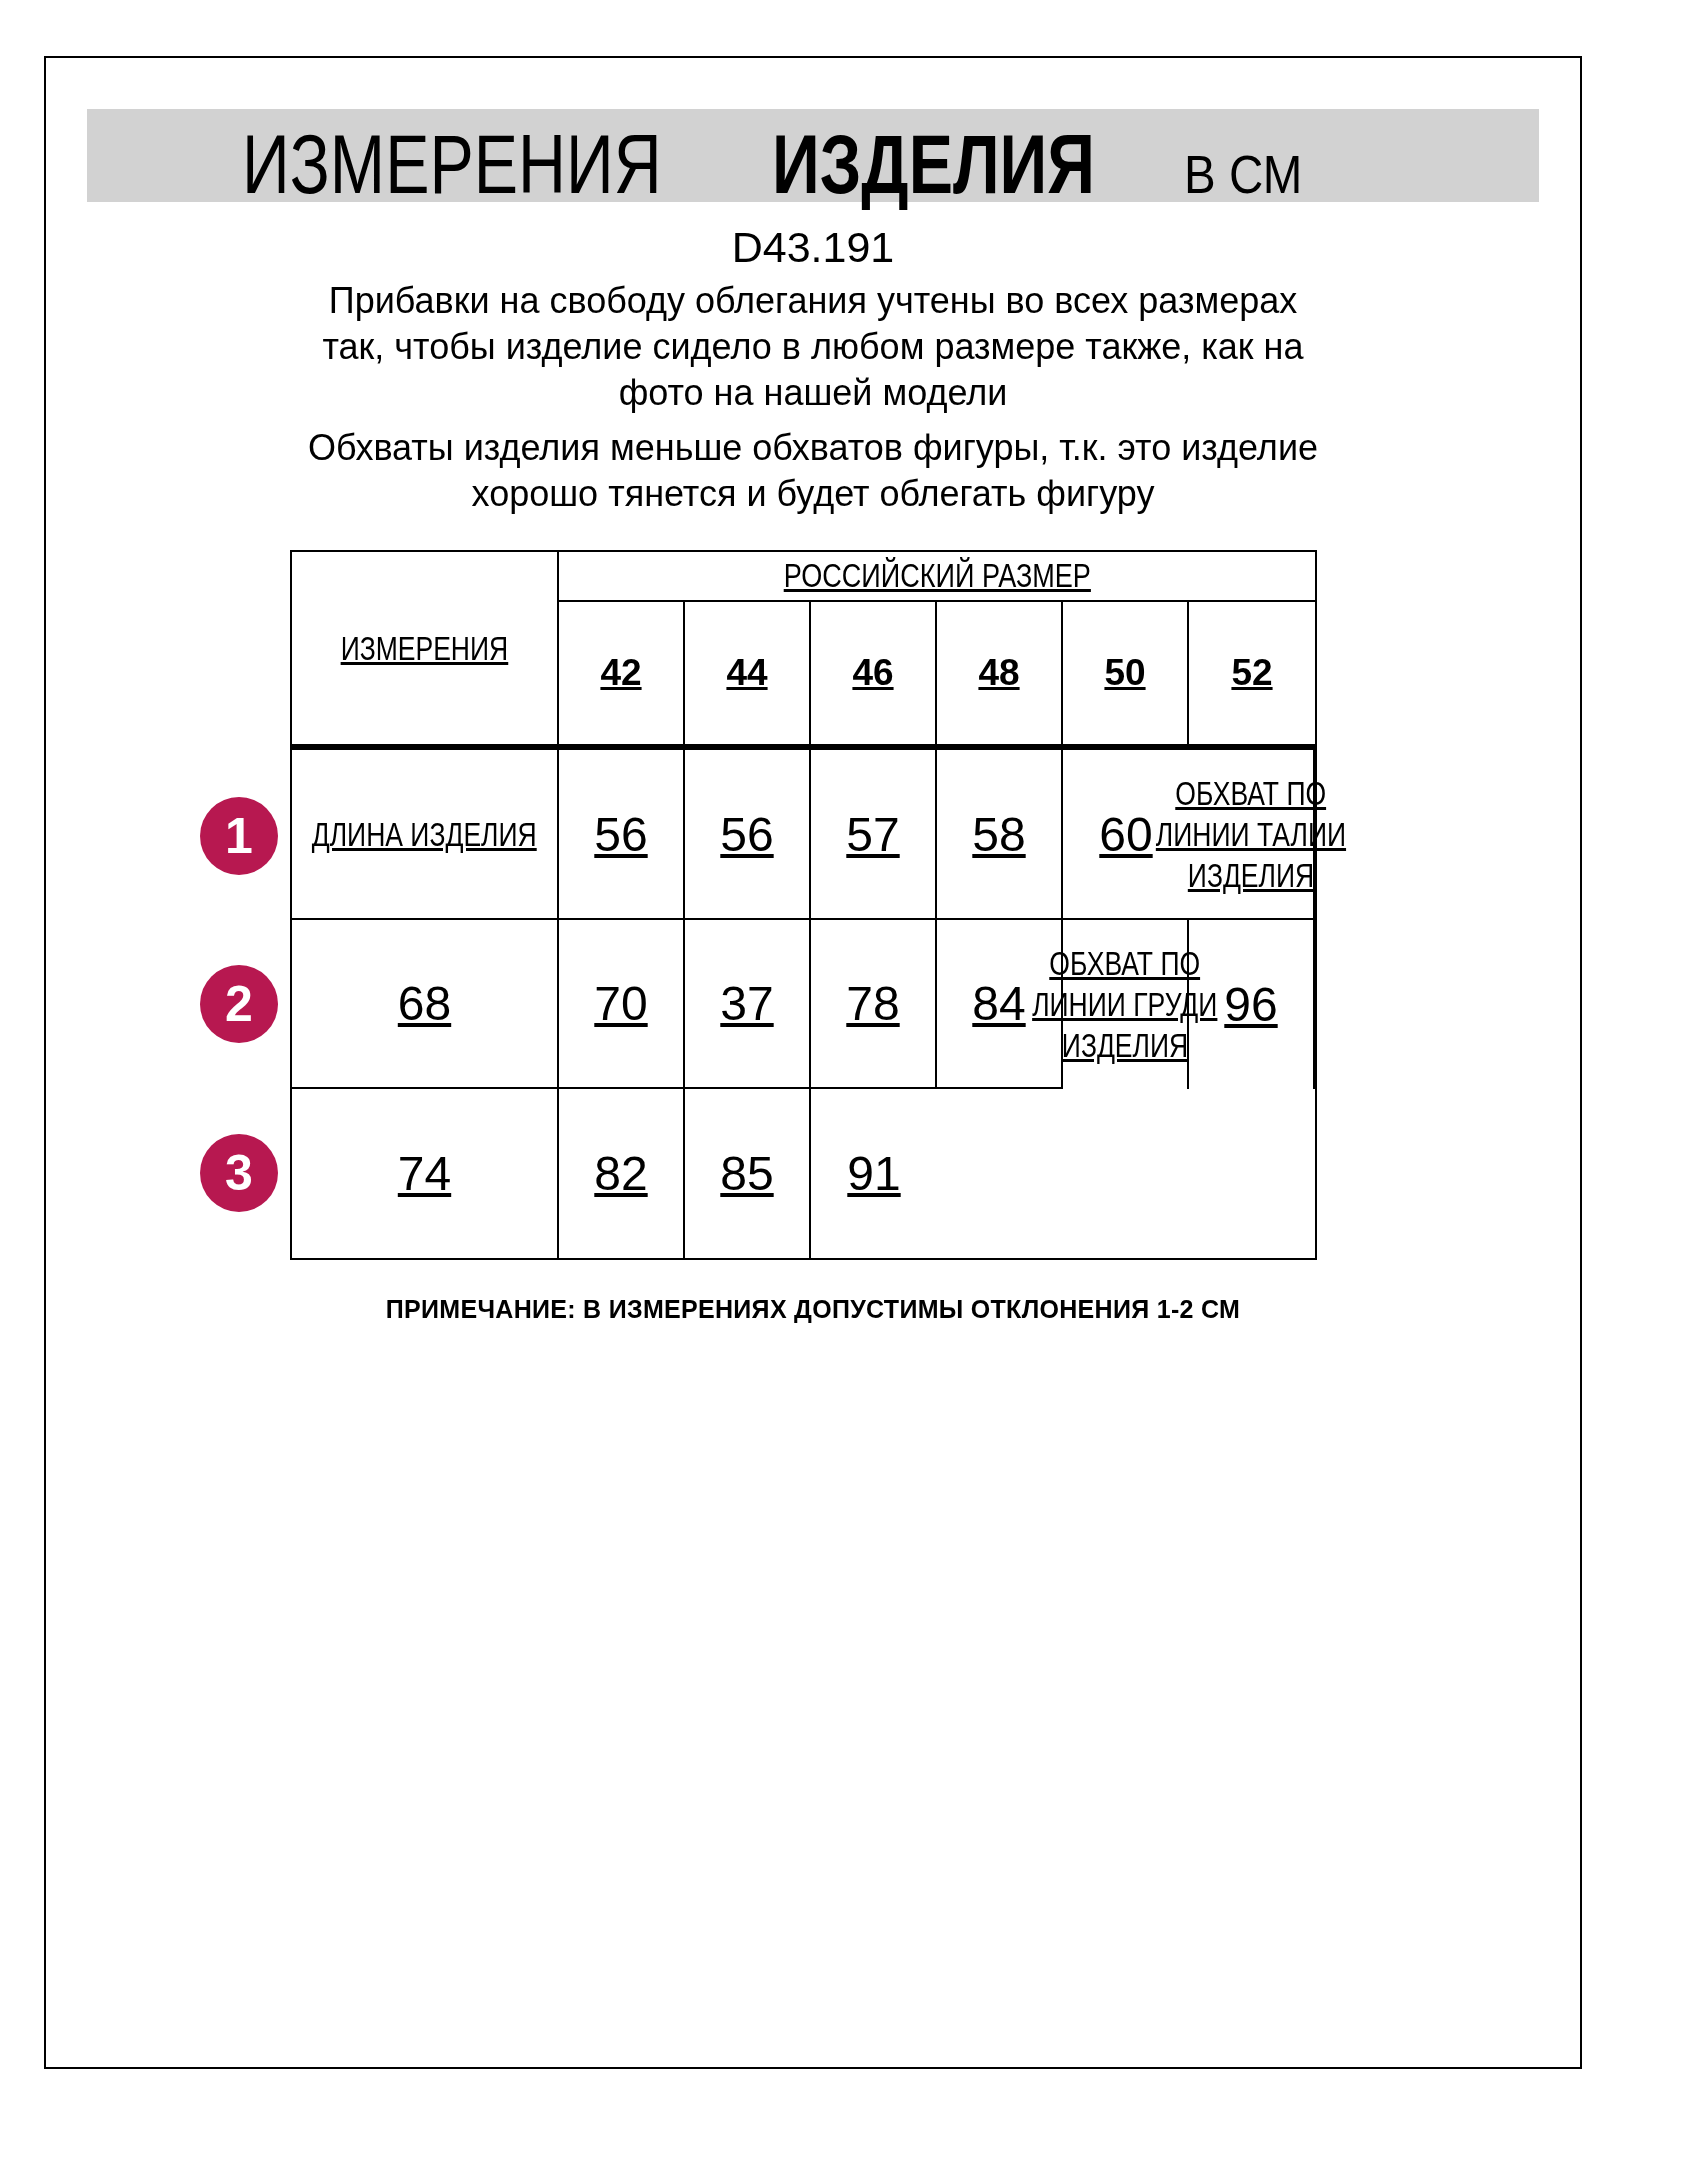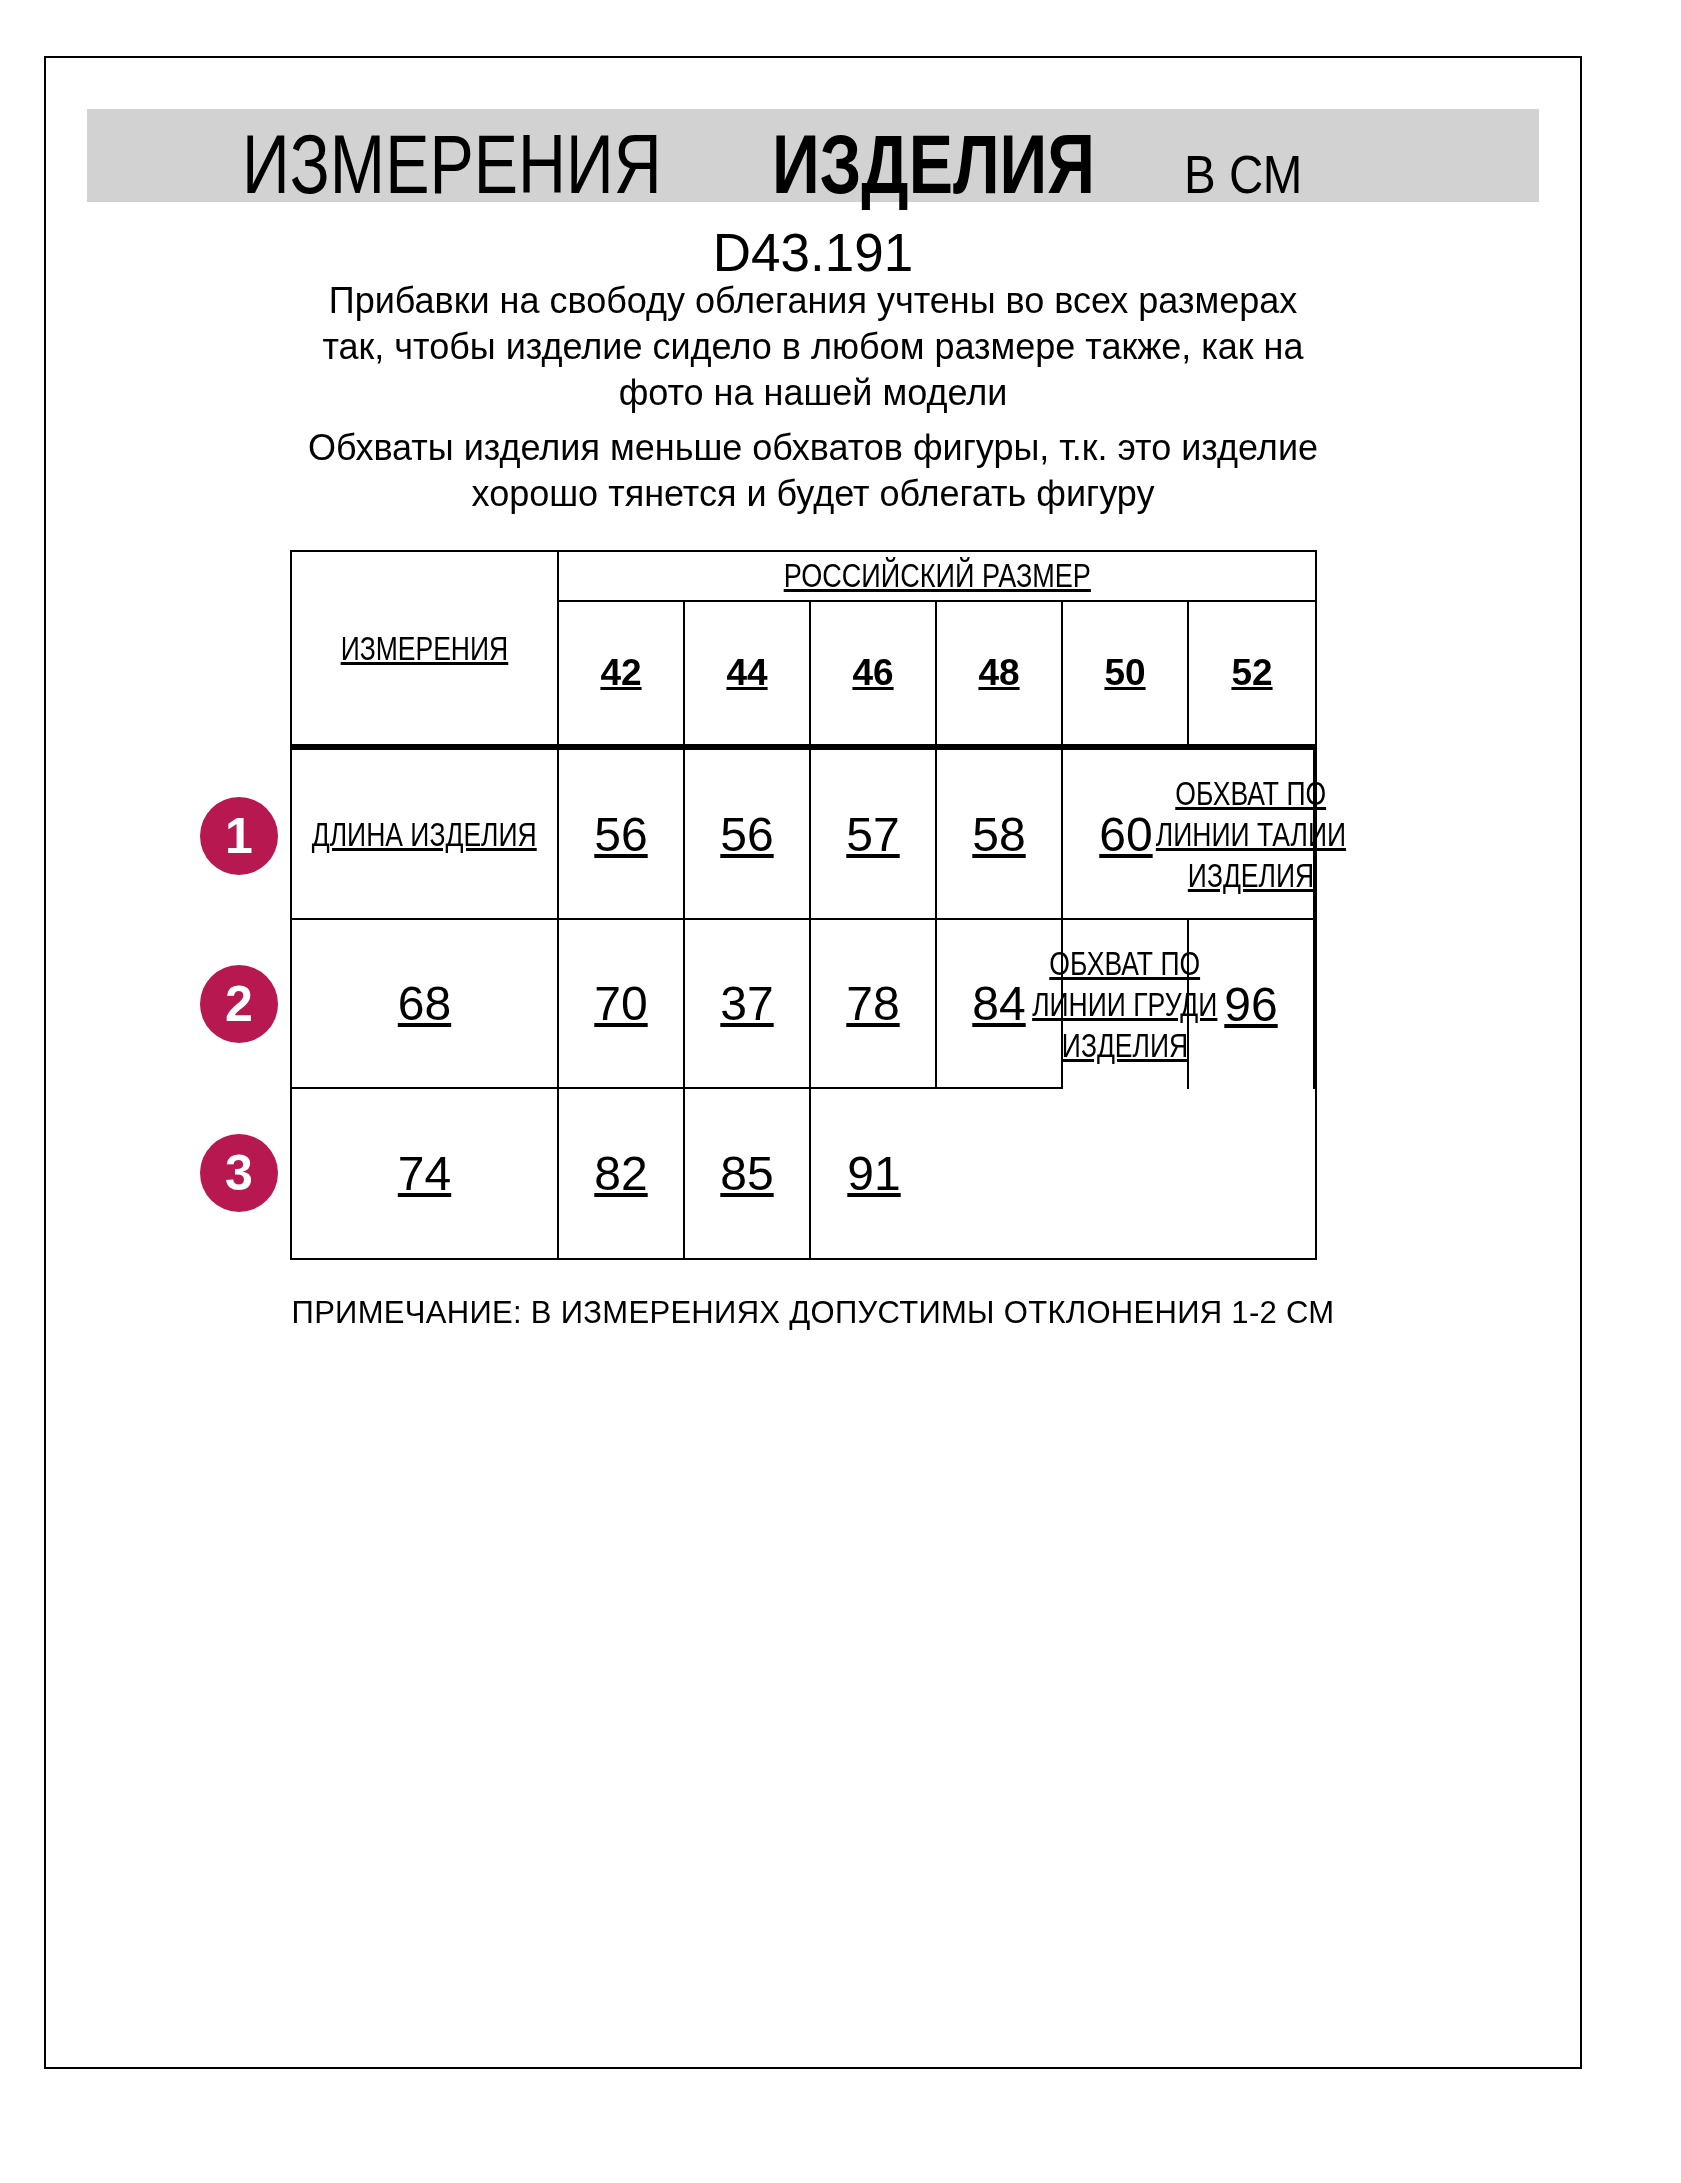--- a/index.html
+++ b/index.html
@@ -21,26 +21,26 @@
   .graybar{
     position:absolute;left:87px;top:109px;width:1452px;height:93px;
     background:var(--bar-bg);
   }
   .graybar .w{position:absolute;line-height:1;white-space:nowrap;transform-origin:left bottom;}
   .w-measure{left:155px;bottom:-4px;font-size:83px;transform:scaleX(.80);}
   .w-product{left:685px;bottom:-4px;font-size:83px;font-weight:bold;transform:scaleX(.80);}
   .w-unit{left:1097px;bottom:1.3px;font-size:54px;transform:scaleX(.88);}
   
   .centercol{position:absolute;left:44px;width:1538px;text-align:center;}
-  .code{top:226px;font-size:53px;line-height:1;}
+  .code{top:226px;font-size:43px;line-height:1;}
   .para{font-size:36px;line-height:46px;}
   .p1{top:278px;}
   .p2{top:425px;}
   .para span{display:block;}
-  .note{top:1295px;font-size:31px;font-weight:normal;letter-spacing:0.3px;}
+  .note{top:1295px;font-size:25px;font-weight:bold;letter-spacing:0.3px;}
   
   .size-table{
     position:absolute;left:290px;top:550px;
     display:grid;
     grid-template-columns:267px repeat(6,126px);
     grid-template-rows:50px 148px 170px 169px 169px;
     border:2.6px solid var(--line);
     background:#fff;
   }
   .cell{

